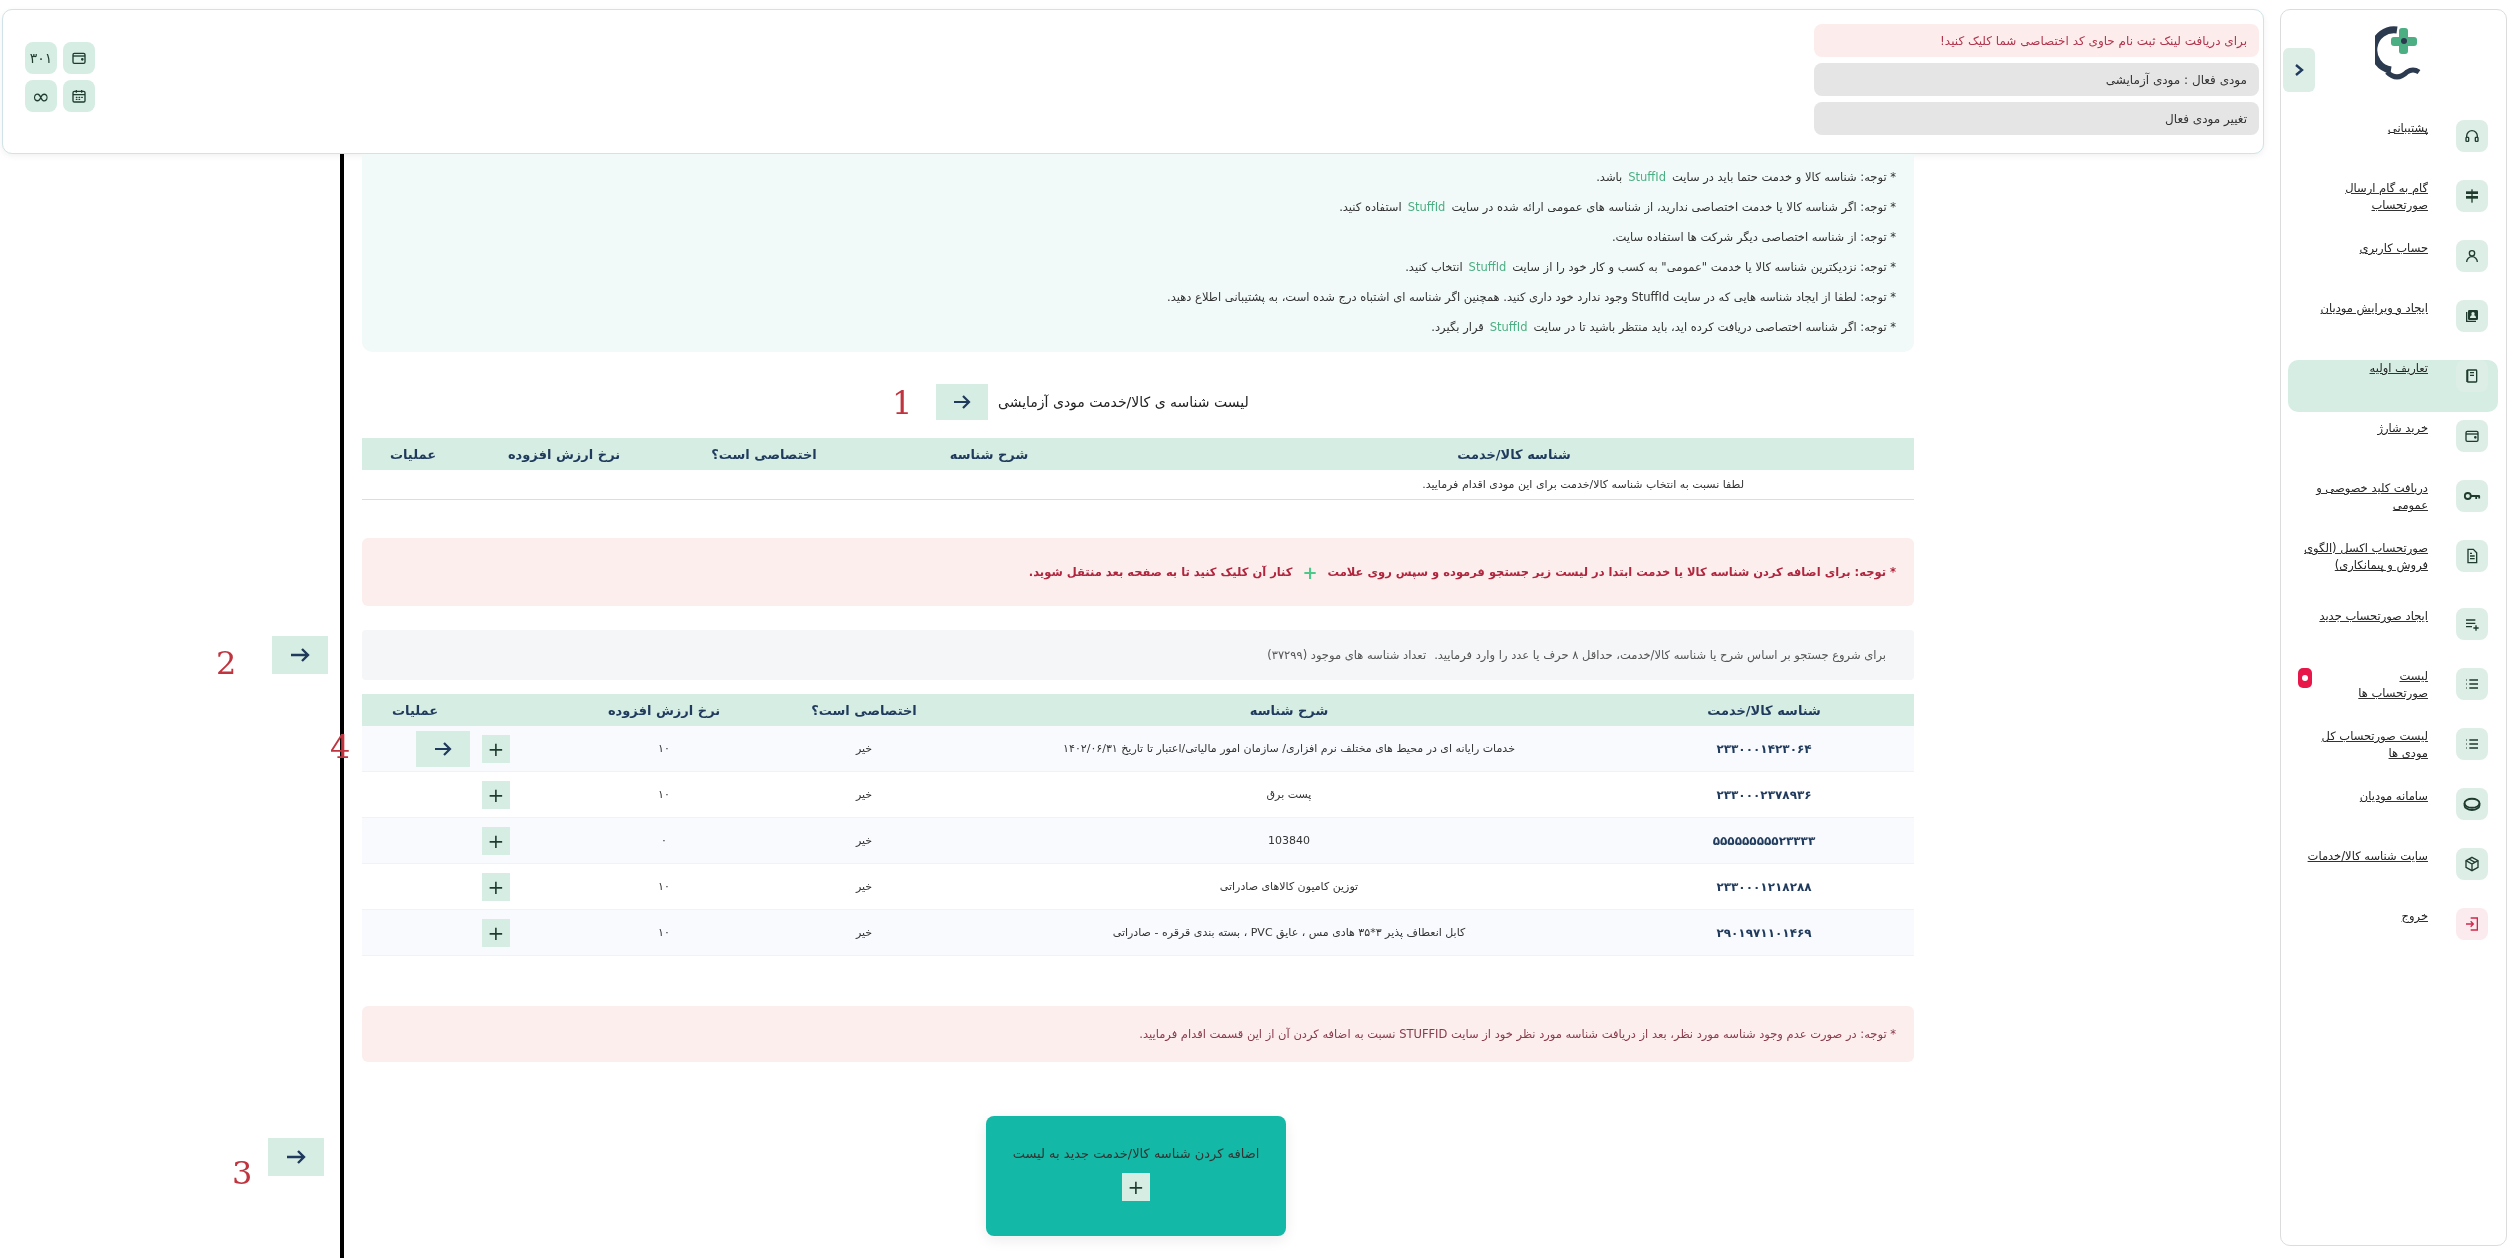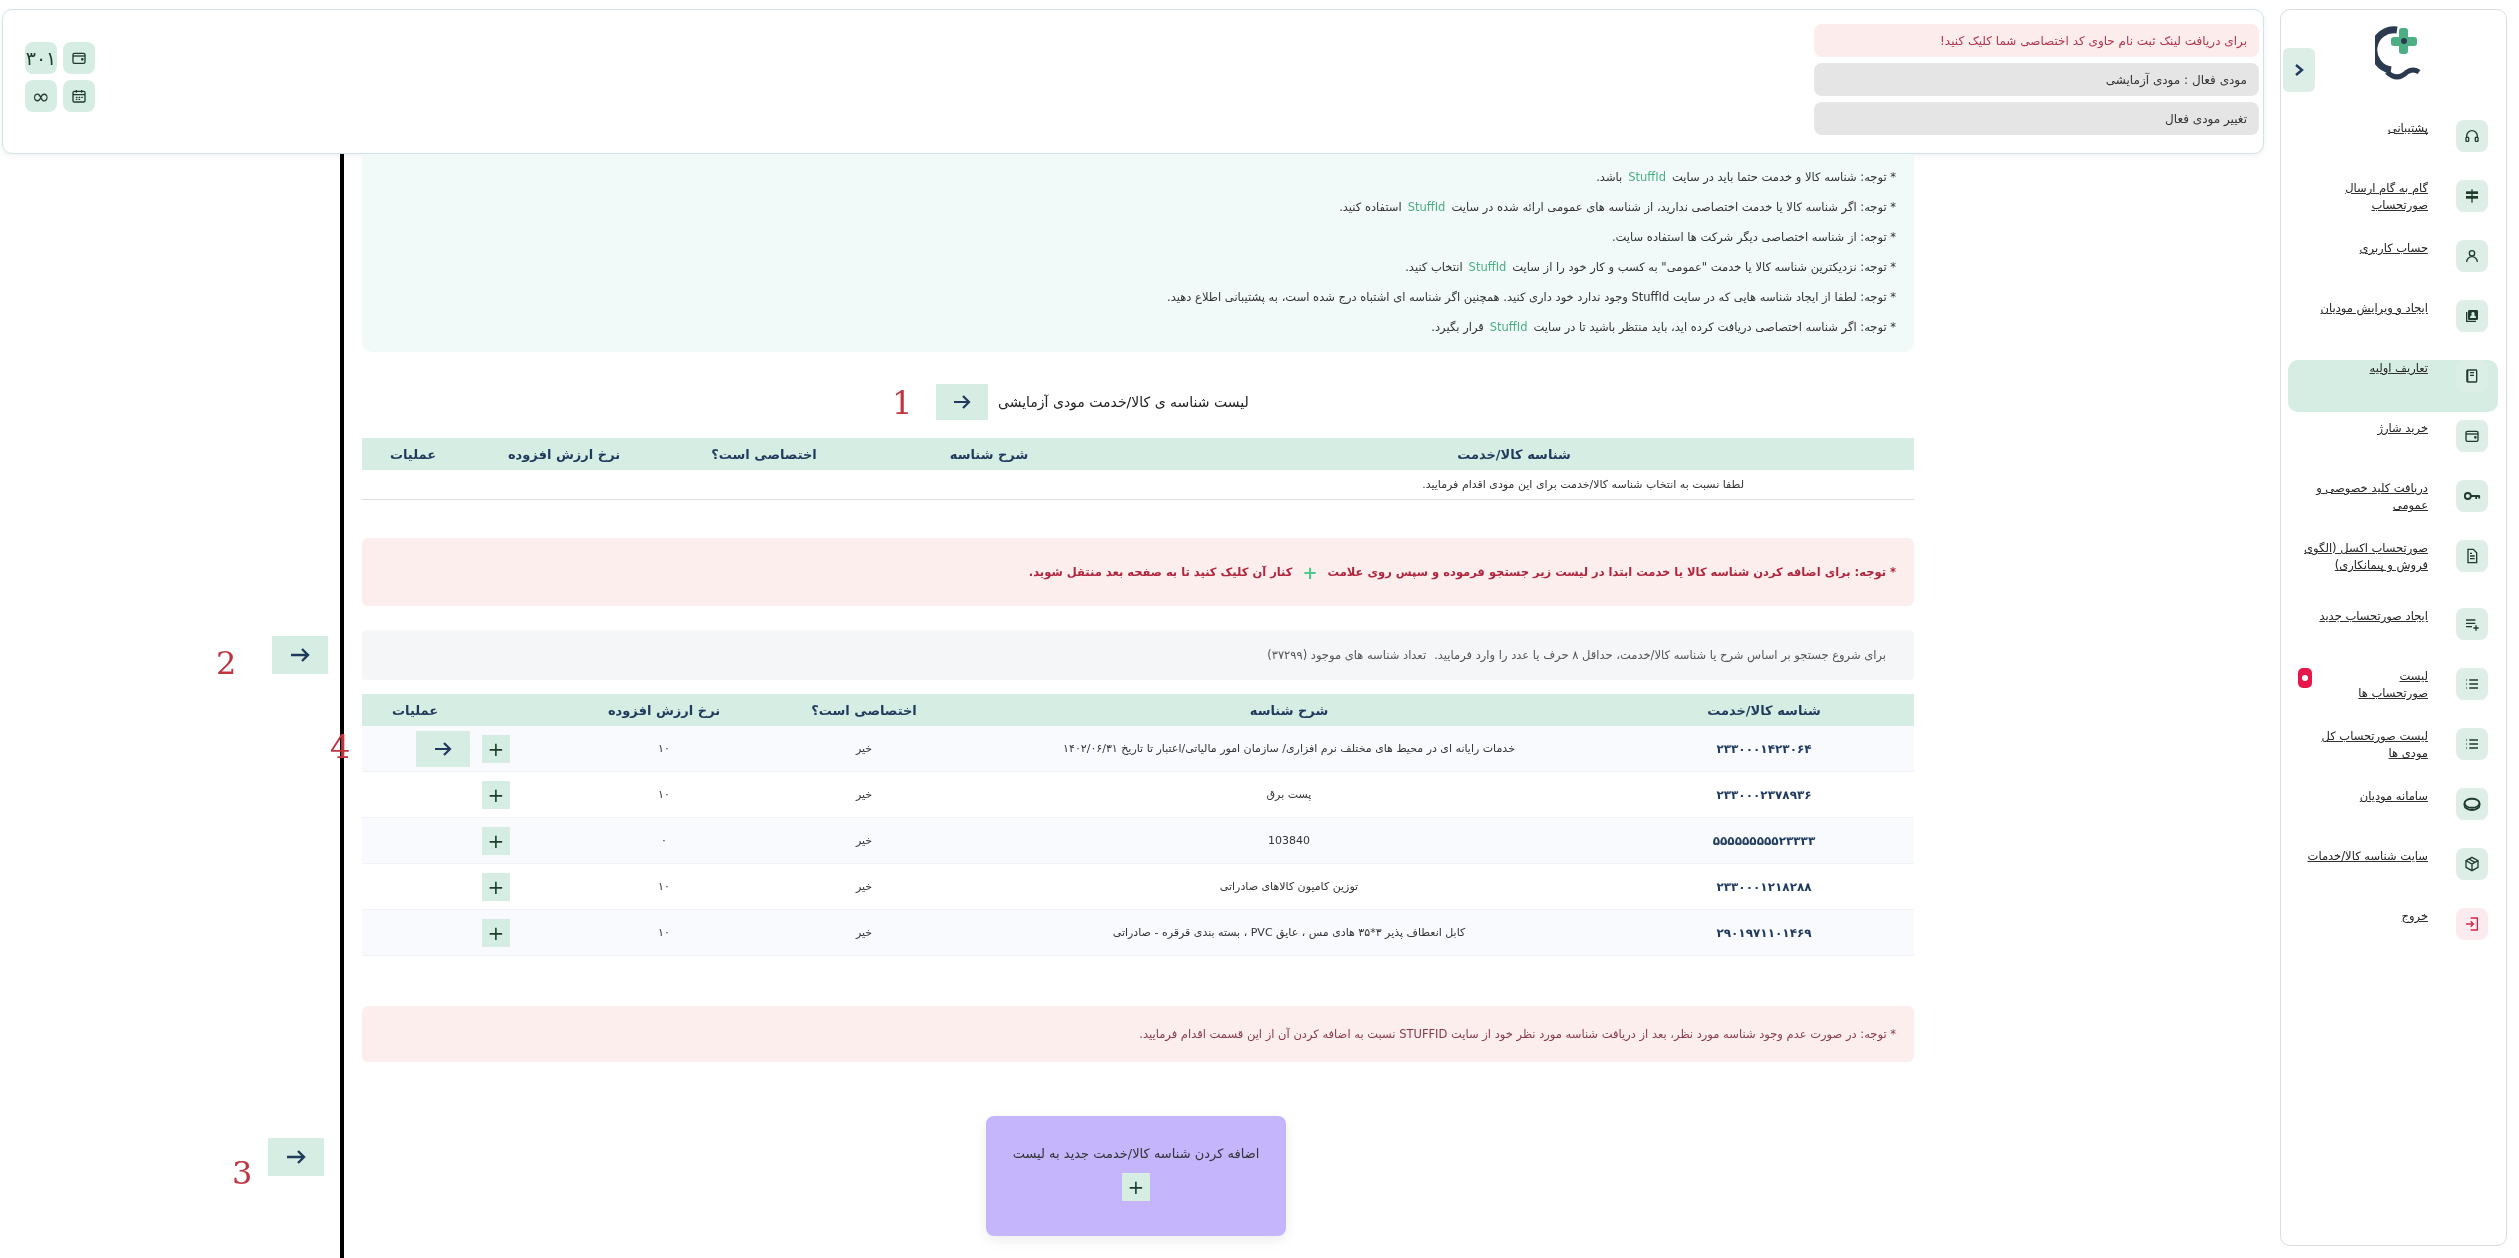--- a/index.html
+++ b/index.html
@@ -11,21 +11,21 @@
   .topbar { position: absolute; left: 2px; top: 9px; width: 2262px; height: 145px;
     background: #fff; border: 1px solid #cfe3e8; border-radius: 10px;
     box-shadow: 0 2px 6px rgba(0,0,0,0.06); }
   .top-msgs { position: absolute; right: 4px; top: 14px; width: 445px; display: flex; flex-direction: column; gap: 6px; direction: rtl; }
   .top-msg { height: 33px; border-radius: 8px; display: flex; align-items: center; padding: 0 12px;
     font-size: 12px; color: #333; }
   .top-msg.pink { background: #fdecec; color: #b0344c; }
   .top-msg.green { background: #e5e5e5; }
   .top-stats { position: absolute; left: 22px; top: 32px; display: grid; grid-template-columns: 32px 32px; gap: 6px; }
   .stat-btn { width: 32px; height: 32px; border-radius: 8px; background: #d6ede3; display: flex;
-    align-items: center; justify-content: center; font-size: 19px; color: #1e3b2e; }
+    align-items: center; justify-content: center; font-size: 14px; color: #1e3b2e; }
 
   
   .sidebar { position: absolute; left: 2280px; top: 9px; width: 227px; height: 1237px;
     background: #fff; border: 1px solid #dcdcdc; border-radius: 10px; }
   .collapse-btn { position: absolute; left: 2283px; top: 48px; width: 32px; height: 44px;
     background: #ddeee6; border-radius: 6px; display: flex; align-items: center; justify-content: center; z-index: 2; }
   .logo { position: absolute; left: 2375px; top: 22px; width: 60px; height: 70px; }
   .nav { position: absolute; left: 2288px; top: 120px; width: 210px; direction: rtl; }
   .nav-item { height: 52px; margin-bottom: 8px; display: flex; padding: 0 10px; gap: 28px; border-radius: 10px; text-decoration: underline; }
   .nav-item.active { background: #d6ede3; }
@@ -67,21 +67,21 @@
     display: flex; align-items: center; padding: 0 18px; font-size: 11.5px; }
   .alert-pink.bold { color: #b0263e; font-weight: bold; }
   .alert-pink.normal { color: #8a3a4a; }
   .green-plus { color: #4cc98a; font-size: 18px; font-weight: bold; padding: 0 10px; }
 
   .search-box { position: absolute; left: 18px; top: 476px; width: 1552px; height: 50px; background: #f5f6f7;
     direction: rtl; display: flex; align-items: center; padding: 0 28px; font-size: 11.5px; color: #555; border-radius: 4px; }
 
   .side-arrow { position: absolute; width: 56px; height: 38px; background: #d6ede3; display: flex; align-items: center; justify-content: center; }
 
-  .add-card { position: absolute; left: 982px; top: 1116px; width: 300px; height: 120px; background: #c4b5fd;
+  .add-card { position: absolute; left: 982px; top: 1116px; width: 300px; height: 120px; background: #14b8a6;
     box-shadow: 0 4px 14px rgba(0,0,0,0.08); border-radius: 8px; display: flex; flex-direction: column; align-items: center; padding-top: 30px; gap: 12px; }
   .add-card .label { font-size: 13px; color: #333; direction: rtl; }
 </style>
 </head>
 <body>
 
 <div class="topbar">
   <div class="top-stats">
     <div class="stat-btn">۳۰۱</div>
     <div class="stat-btn">

